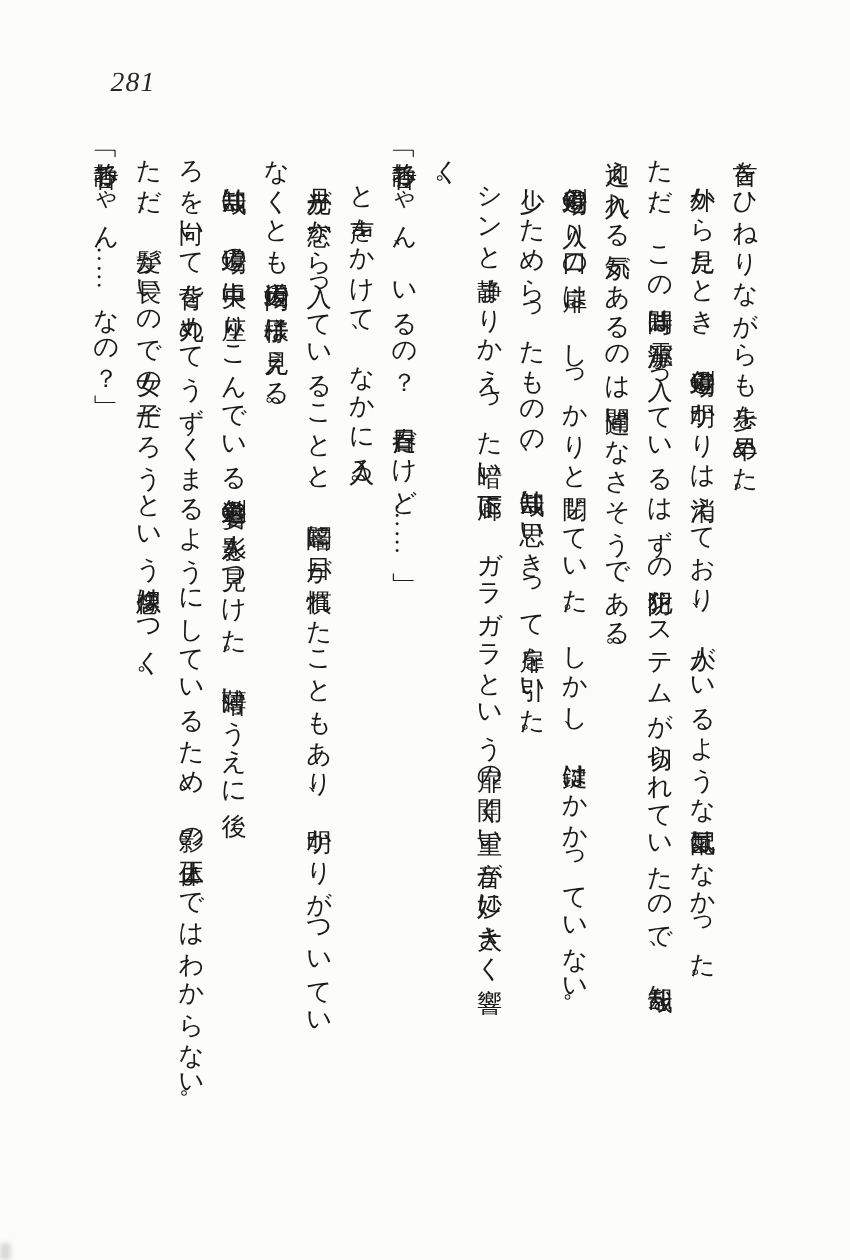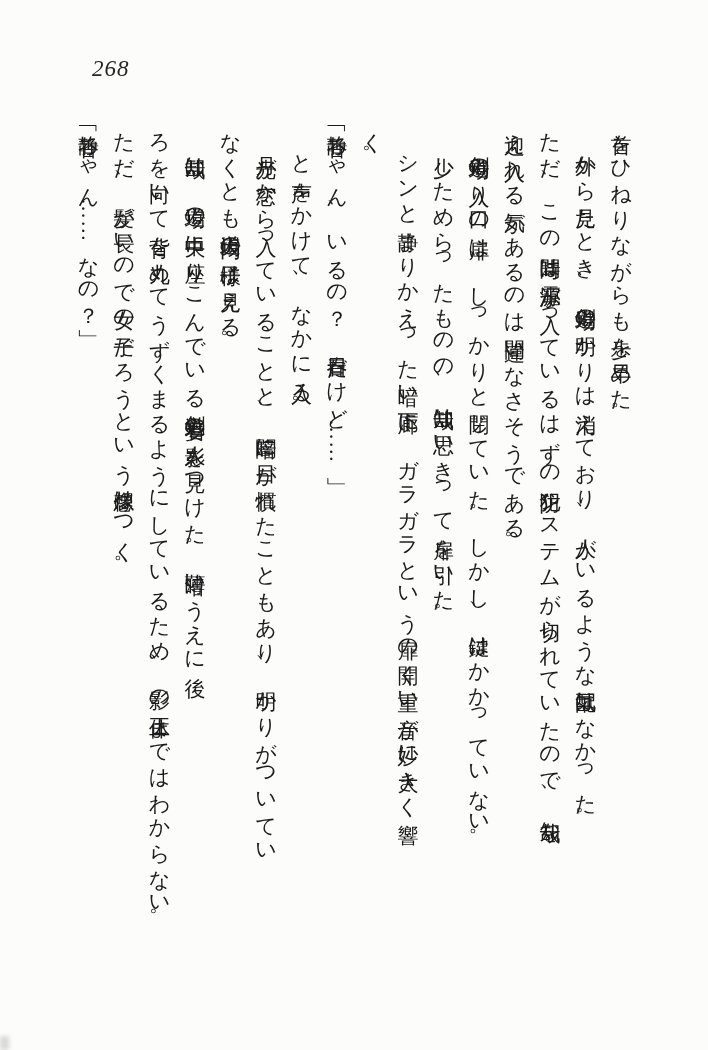--- a/index.html
+++ b/index.html
@@ -49,21 +49,21 @@
     height: 14px;
     background: #c9c9c6;
     filter: blur(2px);
     opacity: 0.7;
   }
 </style>
 </head>
 <body>
 
 <div class="book-page">
-  <div class="page-number">268</div>
+  <div class="page-number">281</div>
 
   <div class="vtext">
     <p>首をひねりながらも歩を早めた。</p>
     <p>　外から見たとき、剣道場の明かりは消えており、人がいるような気配はなかった。</p>
     <p>ただ、この時間は電源が入っているはずの防犯システムが切られていたので、知哉を</p>
     <p>迎え入れる気があるのは間違いなさそうである。</p>
     <p>　剣道場の入り口の扉は、しっかりと閉じていた。しかし、鍵はかかっていない。</p>
     <p>　少しためらったものの、知哉は思いきって扉を引いた。</p>
     <p>　シンと静まりかえった暗い廊下に、ガラガラという扉の開く重い音が妙に大きく響</p>
     <p>く。</p>

